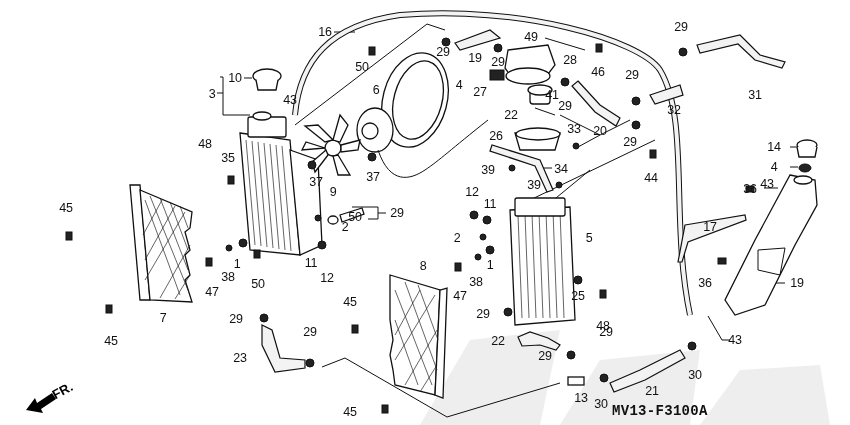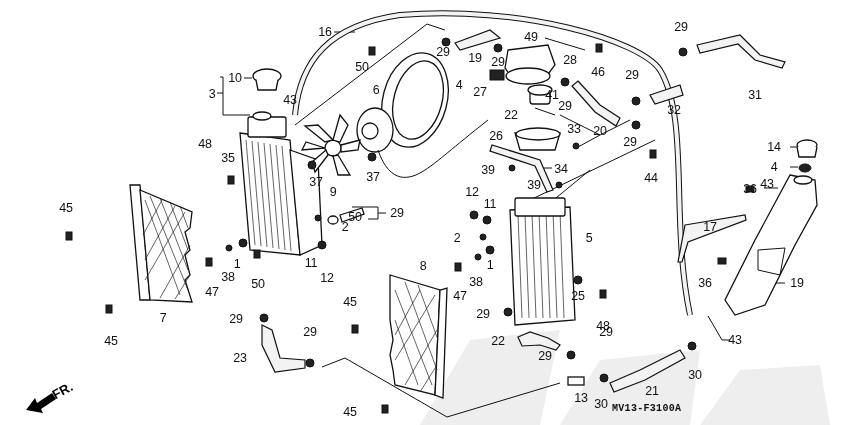--- a/index.html
+++ b/index.html
@@ -1,19 +1,19 @@
 <!DOCTYPE html>
 <html><head>
 <meta charset="utf-8">
 <style>
   html, body { margin: 0; padding: 0; background: #ffffff; }
   body { width: 850px; height: 425px; overflow: hidden; position: relative; font-family: "Liberation Sans", sans-serif; }
   #canvas { position: absolute; left: 0; top: 0; width: 850px; height: 425px; }
   .lbl { position: absolute; font-family: "Liberation Sans", sans-serif; font-size: 12.5px; color: #111; line-height: 1; white-space: nowrap; transform: translate(-50%, -50%); letter-spacing: -0.3px; }
-  .code { position: absolute; left: 612px; top: 403px; font-family: "Liberation Mono", monospace; font-size: 10px; font-weight: bold; color: #111; letter-spacing: 0.3px; }
+  .code { position: absolute; left: 612px; top: 403px; font-family: "Liberation Mono", monospace; font-size: 14px; font-weight: bold; color: #111; letter-spacing: 0.3px; }
   .fr { position: absolute; left: 52px; top: 383px; font-family: "Liberation Sans", sans-serif; font-weight: bold; font-size: 13px; color: #000; transform: rotate(-28deg); }
   svg .ln { stroke: #111; stroke-width: 1; fill: none; }
   svg .part { stroke: #111; stroke-width: 1.3; fill: #fff; }
   svg .hose { stroke: #111; stroke-width: 1.2; fill: #f3f3f3; }
   svg .dark { fill: #222; stroke: #111; stroke-width: 1; }
   svg .mesh { stroke: #222; stroke-width: 0.7; fill: none; }
   svg .wm { fill: #eeeeee; stroke: none; }
 </style>
 </head>
 <body>

